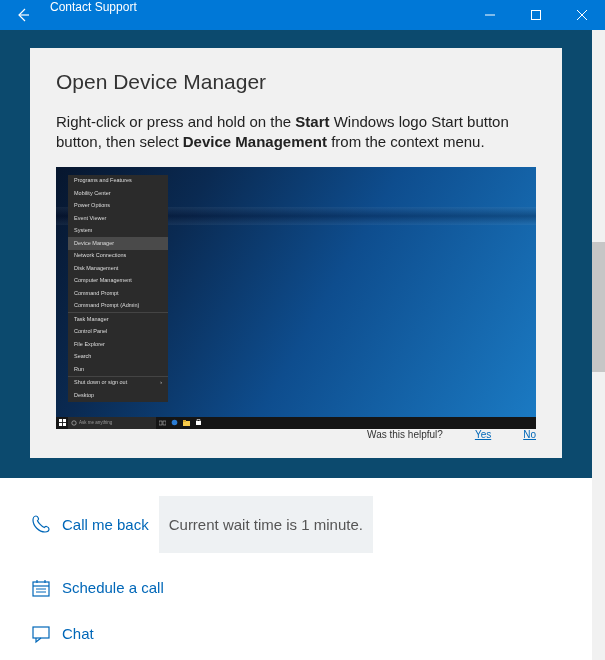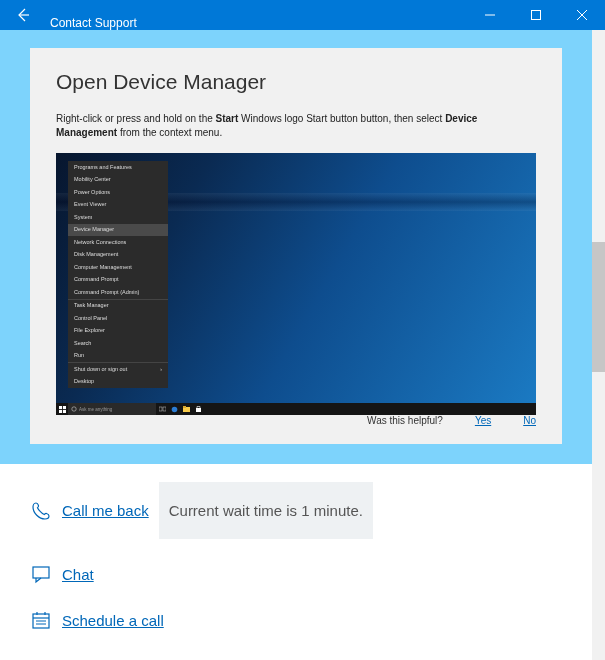--- a/index.html
+++ b/index.html
@@ -9,21 +9,21 @@
   width: 605px;
   height: 660px;
   overflow: hidden;
   position: relative;
 }
 .titlebar {
   height: 30px;
   background: #0078d7;
   color: #fff;
   display: flex;
-  align-items: flex-end;
+  align-items: flex-start;
 }
 .back-btn {
   width: 46px;
   height: 30px;
   display: flex;
   align-items: center;
   justify-content: center;
 }
 .title-text {
   font-size: 12px;
@@ -35,39 +35,39 @@
   display: flex;
 }
 .win-btn {
   width: 46px;
   height: 30px;
   display: flex;
   align-items: center;
   justify-content: center;
 }
 .content-area {
-  background: #7dd3fc;
+  background: #0c4a6e;
   padding: 0;
   height: 630px;
   overflow-y: auto;
   width: 592px;
 }
 .main-card {
   background: #f1f1f1;
   margin: 18px 30px 20px 30px;
   padding: 22px 26px 18px 26px;
 }
 .heading {
   font-size: 21px;
   font-weight: 300;
   color: #333;
   margin-bottom: 18px;
 }
 .instruction {
-  font-size: 10px;
+  font-size: 15px;
   line-height: 1.35;
   color: #222;
   margin-bottom: 14px;
 }
 .instruction .bold { font-weight: 600; }
 .screenshot {
   width: 100%;
   height: 262px;
   background: linear-gradient(120deg, #07162e 0%, #0a2a52 25%, #0e4d8e 55%, #1b7bc4 100%);
   position: relative;
@@ -171,21 +171,21 @@
   padding: 12px 0;
   font-size: 15px;
 }
 .option-icon {
   width: 22px;
   height: 22px;
   display: flex;
   align-items: center;
   justify-content: center;
 }
-.option-label { color: #0067b8; text-decoration: underline; }
+.option-label { color: #0067b8; }
 .wait-badge {
   background: #eef1f3;
   color: #555;
   padding: 20px 10px;
   font-size: 15px;
 }
 .scrollbar-track {
   position: absolute;
   right: 0;
   top: 30px;
@@ -322,37 +322,37 @@
         <svg width="20" height="20" viewBox="0 0 20 20">
             <path d="M5 2 C3 2 2 4 2 6 C2 12 8 18 14 18 C16 18 18 17 18 15 C18 14 17 13 15.5 12.5 C14.5 12.2 14 12.8 13.3 13.5 C11 12.5 7.5 9 6.5 6.7 C7.2 6 7.8 5.5 7.5 4.5 C7 3 6 2 5 2 Z" stroke="#0067b8" stroke-width="1.2" fill="none"></path>
           </svg>
       </div>
       <span class="option-label">Call me back</span>
       <span class="wait-badge">Current wait time is 1 minute.</span>
     </div>
     <div class="option-row">
       <div class="option-icon">
         <svg width="20" height="20" viewBox="0 0 20 20">
-            <rect x="2" y="3" width="16" height="11" stroke="#0067b8" stroke-width="1.2" fill="none"></rect>
-            <path d="M5 14 L5 18 L10 14" stroke="#0067b8" stroke-width="1.2" fill="none"></path>
-          </svg>
-      </div>
-      <span class="option-label">Chat</span>
-    </div>
-    <div class="option-row">
-      <div class="option-icon">
-        <svg width="20" height="20" viewBox="0 0 20 20">
             <rect x="2" y="4" width="16" height="14" stroke="#0067b8" stroke-width="1.2" fill="none"></rect>
             <line x1="2" y1="8" x2="18" y2="8" stroke="#0067b8" stroke-width="1.2"></line>
             <line x1="6" y1="2" x2="6" y2="5" stroke="#0067b8" stroke-width="1.2"></line>
             <line x1="14" y1="2" x2="14" y2="5" stroke="#0067b8" stroke-width="1.2"></line>
             <line x1="5" y1="11" x2="15" y2="11" stroke="#0067b8" stroke-width="1"></line>
             <line x1="5" y1="14" x2="15" y2="14" stroke="#0067b8" stroke-width="1"></line>
           </svg>
       </div>
       <span class="option-label">Schedule a call</span>
     </div>
+    <div class="option-row">
+      <div class="option-icon">
+        <svg width="20" height="20" viewBox="0 0 20 20">
+            <rect x="2" y="3" width="16" height="11" stroke="#0067b8" stroke-width="1.2" fill="none"></rect>
+            <path d="M5 14 L5 18 L10 14" stroke="#0067b8" stroke-width="1.2" fill="none"></path>
+          </svg>
+      </div>
+      <span class="option-label">Chat</span>
+    </div>
   </div>
 
 </div>
 
 <div class="scrollbar-track"></div>
 <div class="scrollbar-thumb"></div>
 
 </body></html>

